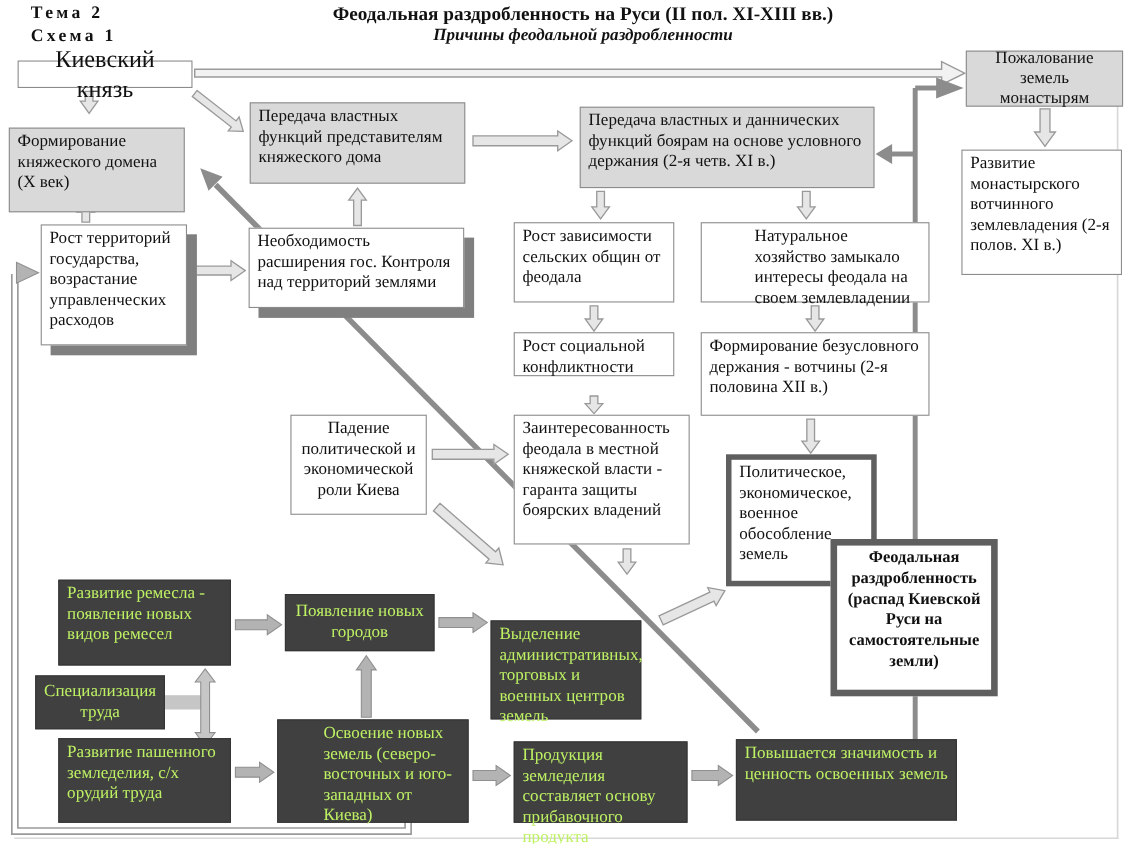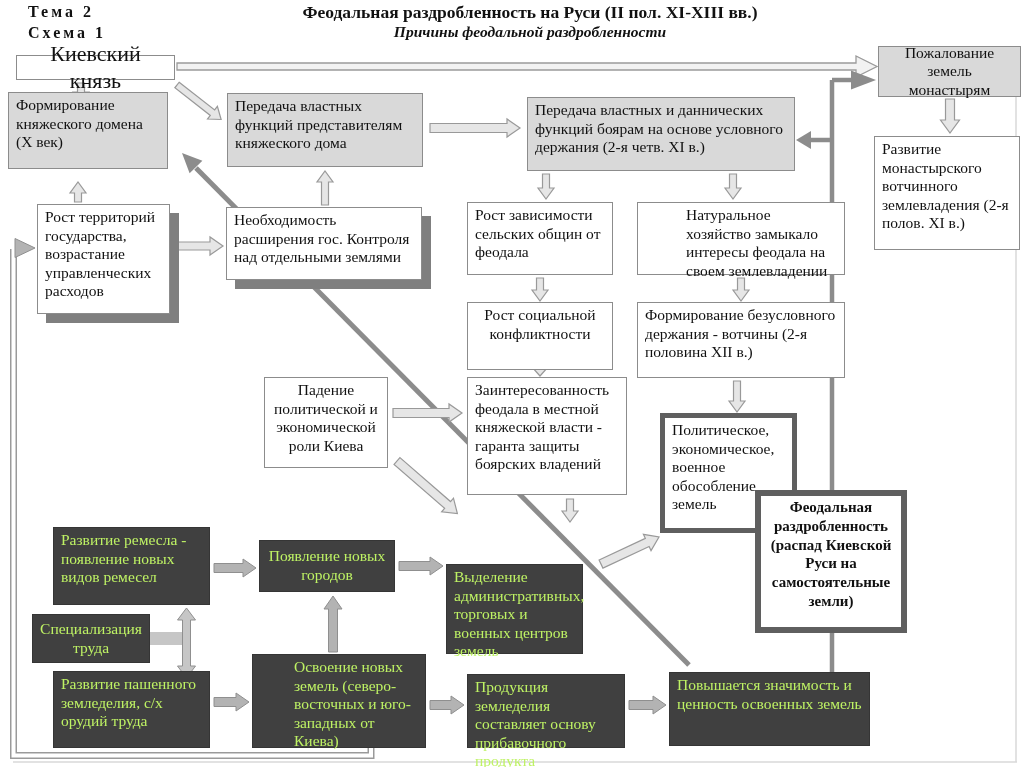--- a/index.html
+++ b/index.html
@@ -94,39 +94,39 @@
     </g>
   </svg>
 
   <div class="hdr" id="tema">Тема 2</div>
   <div class="hdr" id="schema">Схема 1</div>
   <div class="hdr" id="title">Феодальная раздробленность на Руси  (II пол. XI-XIII вв.)</div>
   <div class="hdr" id="subtitle">Причины феодальной раздробленности</div>
 
   <div class="bx w vctr" style="left:16px;top:55px;width:159px;height:25px;font-size:22px;">Киевский князь</div>
 
-  <div class="bx lg" style="left:8px;top:92px;width:160px;height:77px;">Формирование княжеского домена (X век)</div>
+  <div class="bx lg" style="left:8px;top:116px;width:160px;height:77px;">Формирование княжеского домена (X век)</div>
 
   <div class="bx lg" style="left:227px;top:93px;width:196px;height:74px;">Передача властных функций представителям княжеского дома</div>
 
   <div class="bx lg" style="left:527px;top:97px;width:268px;height:74px;">Передача властных и даннических функций боярам на основе условного держания (2-я четв. XI в.)</div>
 
   <div class="bx lg vctr" style="left:878px;top:46px;width:143px;height:51px;">Пожалование земель монастырям</div>
 
   <div class="bx w" style="left:874px;top:136px;width:146px;height:114px;">Развитие монастырского вотчинного землевладения (2-я полов. XI в.)</div>
 
   <div class="bx w sh" style="left:37px;top:204px;width:133px;height:110px;">Рост территорий государства, возрастание управленческих расходов</div>
 
-  <div class="bx w sh" style="left:226px;top:207px;width:196px;height:73px;">Необходимость расширения гос. Контроля над отдельными землями</div>
+  <div class="bx w sh" style="left:226px;top:207px;width:196px;height:73px;">Необходимость расширения гос. Контроля над территорий землями</div>
 
   <div class="bx w" style="left:467px;top:202px;width:146px;height:73px;">Рост зависимости сельских общин от феодала</div>
 
   <div class="bx w" style="left:637px;top:202px;width:208px;height:73px;padding-left:48px;">Натуральное хозяйство замыкало интересы феодала на своем землевладении</div>
 
-  <div class="bx w" style="left:467px;top:302px;width:146px;height:68px;text-align:center;">Рост социальной конфликтности</div>
+  <div class="bx w" style="left:467px;top:302px;width:146px;height:40px;">Рост социальной конфликтности</div>
 
   <div class="bx w" style="left:637px;top:302px;width:208px;height:76px;">Формирование безусловного держания - вотчины (2-я половина XII в.)</div>
 
   <div class="bx w ctr" style="left:264px;top:377px;width:124px;height:91px;">Падение политической и экономической роли Киева</div>
 
   <div class="bx w" style="left:467px;top:377px;width:160px;height:118px;">Заинтересованность феодала в местной княжеской власти - гаранта защиты боярских владений</div>
 
   <div class="bx w thick" style="left:660px;top:413px;width:137px;height:120px;">Политическое, экономическое, военное обособление земель</div>
 
   <div class="bx w thick2 ctr" style="left:755px;top:490px;width:152px;height:143px;font-size:15px;line-height:1.25;padding:2px;">Феодальная раздробленность (распад Киевской Руси на самостоятельные земли)</div>

